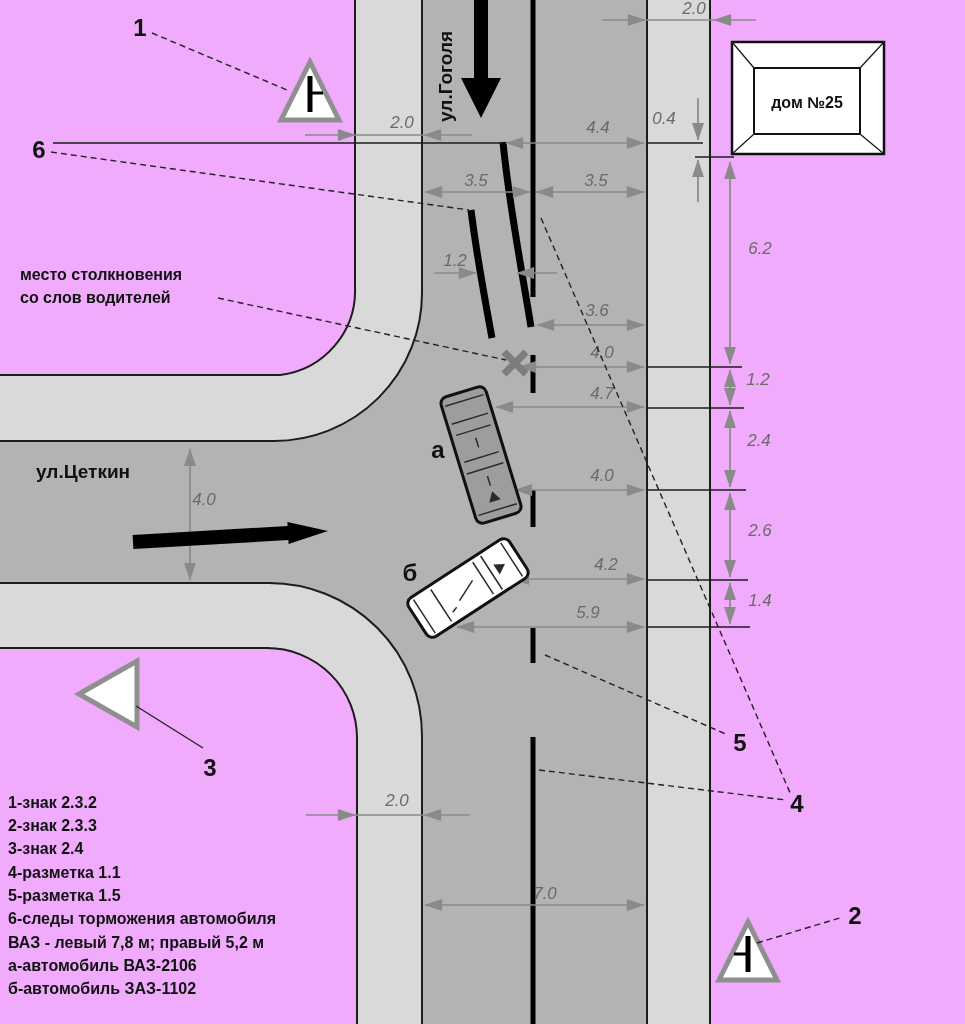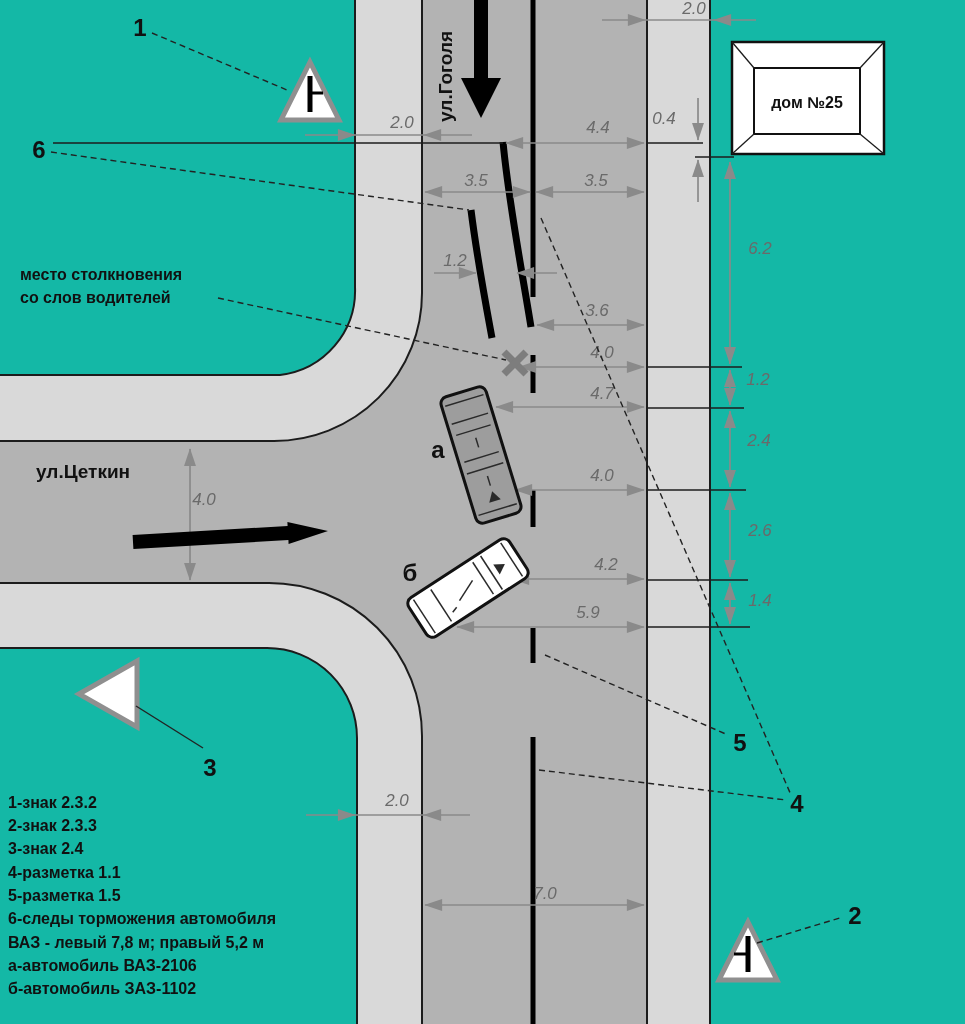--- a/index.html
+++ b/index.html
@@ -1,16 +1,16 @@
 <!DOCTYPE html>
 <html><head>
 <meta charset="utf-8">
 <style>
   html,body{margin:0;padding:0;background:#fff;}
-  #stage{position:relative;width:965px;height:1024px;background:#14b8a6;overflow:hidden;
+  #stage{position:relative;width:965px;height:1024px;background:#f0abfc;overflow:hidden;
          font-family:"Liberation Sans",sans-serif;}
   svg{display:block;}
   .edge{fill:none;stroke:#1c1c1c;stroke-width:2;}
   .thin{fill:none;stroke:#1c1c1c;stroke-width:1.3;}
   .mark11{stroke:#000;stroke-width:5;}
   .mark15{stroke:#000;stroke-width:5;}
   .skid{fill:none;stroke:#000;stroke-width:7;}
   .dim{stroke:#8a8a8a;stroke-width:1.7;fill:none;}
   .tick{stroke:#1c1c1c;stroke-width:1.3;}
   .dimtxt{fill:#6a6a6a;font-style:italic;font-size:17px;font-family:"Liberation Sans",sans-serif;}

